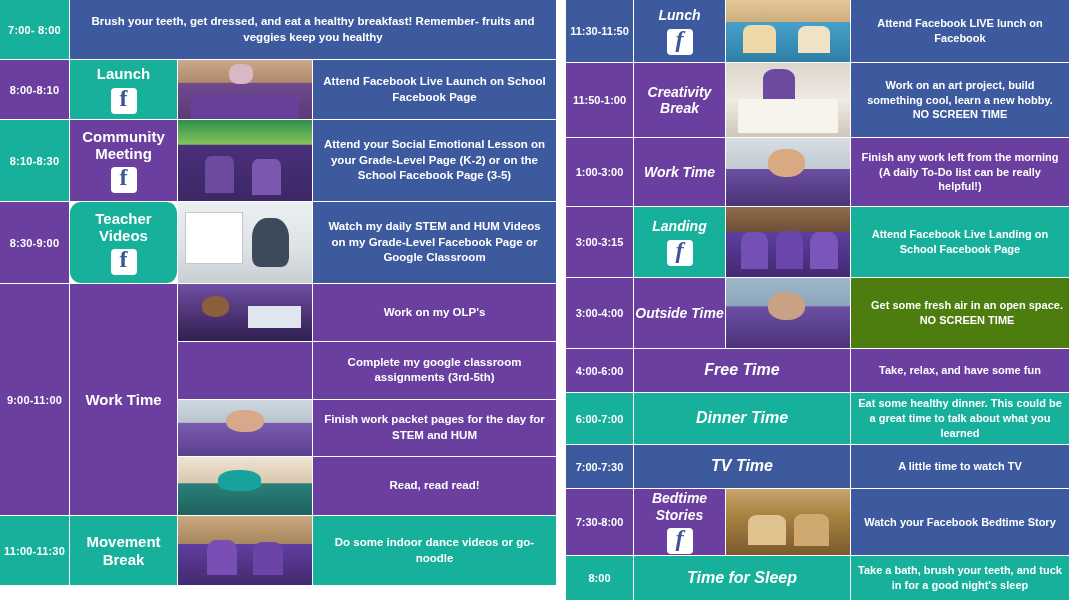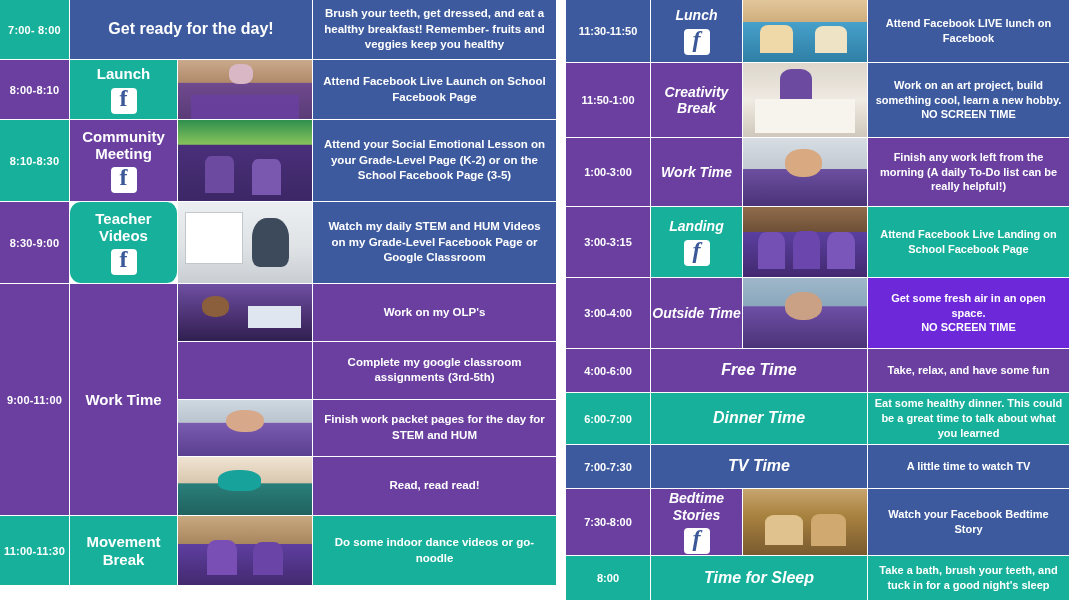--- a/index.html
+++ b/index.html
@@ -12,21 +12,21 @@
   .row{display:flex;width:100%;box-sizing:border-box;border-bottom:1px solid #ffffff;}
   .row:last-child{border-bottom:none;}
   .cell{box-sizing:border-box;display:flex;align-items:center;justify-content:center;text-align:center;color:#ffffff;border-right:1px solid #ffffff;}
   .cell:last-child{border-right:none;}
   
   .c-time{width:70px;font-size:11px;font-weight:bold;letter-spacing:.2px;}
   .c-title{width:108px;font-size:15px;font-weight:bold;line-height:1.15;flex-direction:column;}
   .c-img{width:135px;padding:0;overflow:hidden;position:relative;}
   .c-desc{flex:1;font-size:11.5px;font-weight:bold;line-height:1.35;padding:4px 8px;}
   
-  .r-time{width:85px;font-size:11px;font-weight:bold;text-align:center;}
+  .r-time{width:68px;font-size:11px;font-weight:bold;text-align:center;}
   .r-title{width:92px;font-size:14px;font-weight:bold;line-height:1.15;flex-direction:column;font-style:italic;}
   .r-img{width:125px;padding:0;overflow:hidden;position:relative;}
   .r-desc{flex:1;font-size:11px;font-weight:bold;line-height:1.35;padding:4px 6px;}
   .wide-title{font-size:16px;font-weight:bold;}
   .fb{display:inline-block;width:26px;height:26px;background:#ffffff;border-radius:4px;margin-top:5px;position:relative;}
   .fb::after{content:"f";position:absolute;left:0;right:0;top:-3px;font-family:"Liberation Serif",serif;font-weight:bold;font-size:24px;color:#3b5998;text-align:center;}
   
   .photo{width:100%;height:100%;position:relative;overflow:hidden;}
   .photo i{position:absolute;display:block;}
   .ph-teacher{background:linear-gradient(180deg,#caa98c 0%,#b08a6a 38%,#6f4a8e 39%,#5a3b77 100%);}
@@ -68,23 +68,20 @@
 </style>
 </head>
 <body>
 
 <div class="sheet">
   <div class="col colLeft" id="left-col">
       <div class="row" style="height: 60px;">
         <div class="cell c-time" style="background: rgb(22, 176, 155);">
           <span>7:00- 8:00</span>
         </div>
-        <div class="cell c-title wide-title" style="background: rgb(61, 90, 158); width: auto; flex: 0 0 243px;">
-          <span>Get ready for the day!</span>
-        </div>
         <div class="cell c-desc" style="background: rgb(61, 90, 158);">
           <span style="white-space: pre-line;">Brush your teeth, get dressed, and eat a healthy breakfast! Remember- fruits and veggies keep you healthy</span>
         </div>
       </div>
       <div class="row" style="height: 60px;">
         <div class="cell c-time" style="background: rgb(107, 63, 160);">
           <span>8:00-8:10</span>
         </div>
         <div class="cell c-title" style="background: rgb(22, 176, 155);">
           <span>Launch</span>
@@ -294,21 +291,21 @@
         <div class="cell r-title" style="background: rgb(107, 63, 160);">
           <span>Outside Time</span>
         </div>
         <div class="cell r-img">
           <div class="photo ph-outside">
             <i class="a"></i>
             <i class="b"></i>
             <i class="c"></i>
           </div>
         </div>
-        <div class="cell r-desc" style="background: #6d28d9;">
+        <div class="cell r-desc" style="background: #4d7c0f; justify-content: flex-end;">
           <span style="white-space: pre-line;">Get some fresh air in an open space.
 NO SCREEN TIME</span>
         </div>
       </div>
       <div class="row" style="height: 44px;">
         <div class="cell r-time" style="background: rgb(107, 63, 160);">
           <span>4:00-6:00</span>
         </div>
         <div class="cell r-title wide-title" style="background: rgb(107, 63, 160); width: auto; flex: 0 0 217px;">
           <span>Free Time</span>

